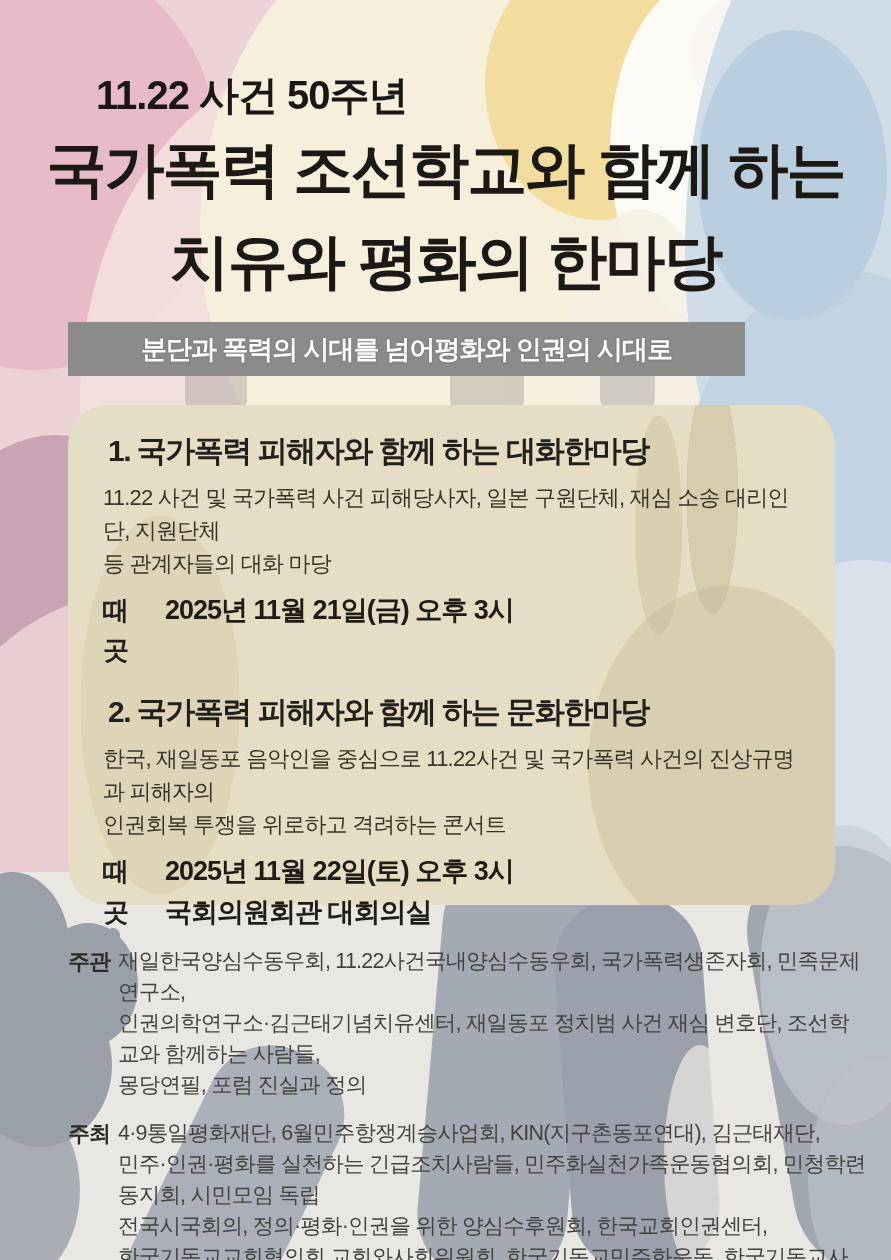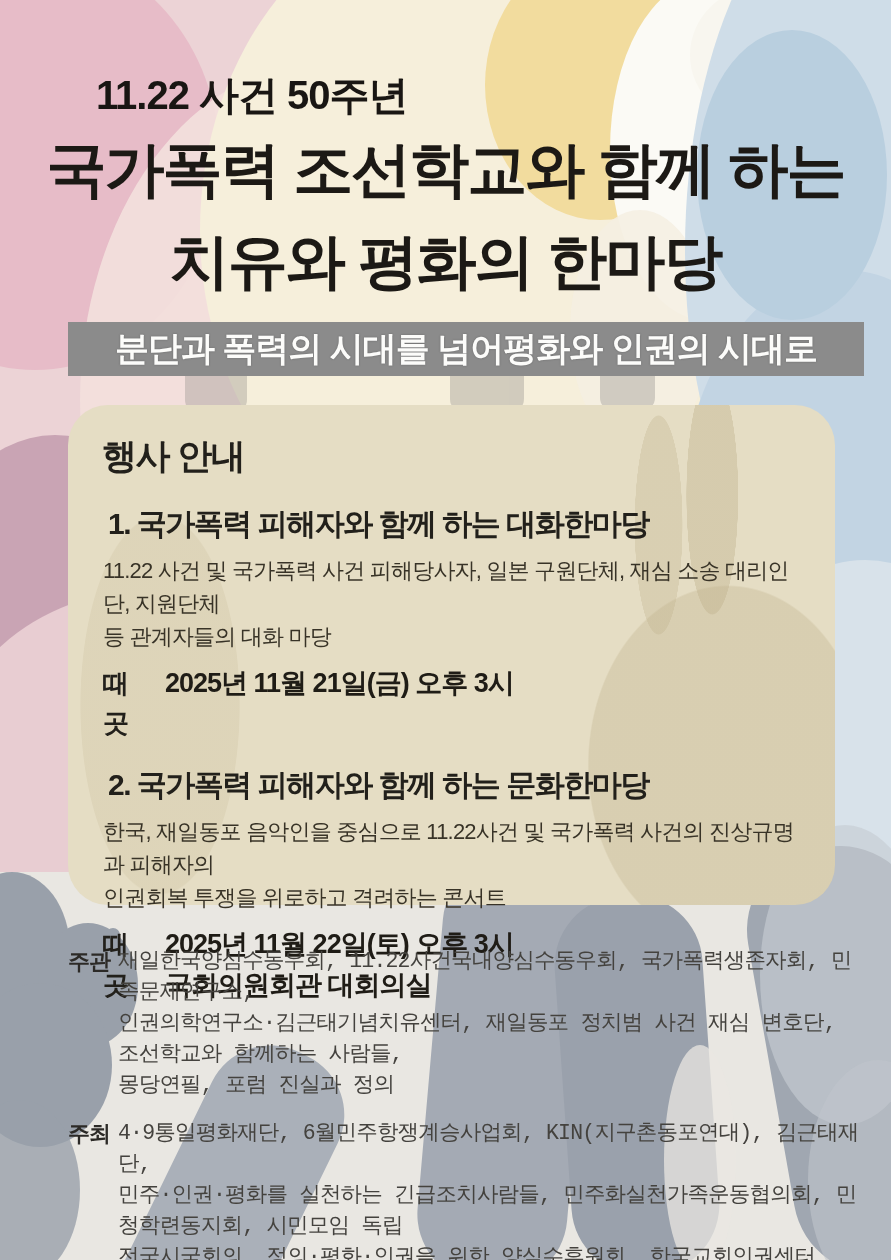--- a/index.html
+++ b/index.html
@@ -21,24 +21,24 @@
   .main-title{
     position:absolute;left:0;right:0;top:124px;
     text-align:center;color:#1c1915;
     font-weight:800;font-size:60px;line-height:1.53;
     letter-spacing:-2px;
   }
 
   
   .slogan-banner{
     position:absolute;left:68px;top:322px;
-    width:796px;height:54px;
+    width:677px;height:54px;
     background:#8b8b8b;
     display:flex;align-items:center;justify-content:center;
-    color:#fcfcfa;font-size:34px;font-weight:700;
+    color:#fcfcfa;font-size:26px;font-weight:700;
     letter-spacing:-1px;
     text-shadow:0 0 2px rgba(60,60,60,.45);
   }
 
   
   .event-card{
     position:absolute;left:68px;top:405px;
     width:767px;height:500px;
     border-radius:40px;
     background-color:#e5ddc4;
@@ -94,21 +94,20 @@
   .credit-row .label{
     flex:none;width:50px;
     font-size:22px;font-weight:800;color:#2c2a27;
     letter-spacing:-1px;line-height:31px;
   }
   .credit-row .value{
     flex:1;
     font-size:21.5px;font-weight:500;line-height:31px;
     letter-spacing:-0.8px;color:#44423e;
     white-space:pre-line;
-    font-family:Liberation Mono, monospace;
   }
 </style>
 </head>
 <body>
 
 <div class="poster">
 
   <svg class="bg-art" viewBox="0 0 891 1260" preserveAspectRatio="none" aria-hidden="true">
 
     <rect x="0" y="0" width="891" height="960" fill="#f2ece0"></rect>
@@ -166,21 +165,20 @@
   <div class="main-title">
     <div>국가폭력 조선학교와 함께 하는</div>
     <div>치유와 평화의 한마당</div>
   </div>
 
   <div class="slogan-banner">
     <span>분단과 폭력의 시대를 넘어평화와 인권의 시대로</span>
   </div>
 
   <div class="event-card">
-    <h2 class="event-heading">행사 안내</h2>
 
     <section class="event-section">
       <h3>1. 국가폭력 피해자와 함께 하는 대화한마당</h3>
       <p class="event-desc">11.22 사건 및 국가폭력 사건 피해당사자, 일본 구원단체,  재심 소송 대리인단,  지원단체
 등 관계자들의 대화 마당</p>
       <div class="kv">
         <span class="k">때</span>
         <span class="v">2025년 11월 21일(금) 오후 3시</span>
       </div>
       <div class="kv">

